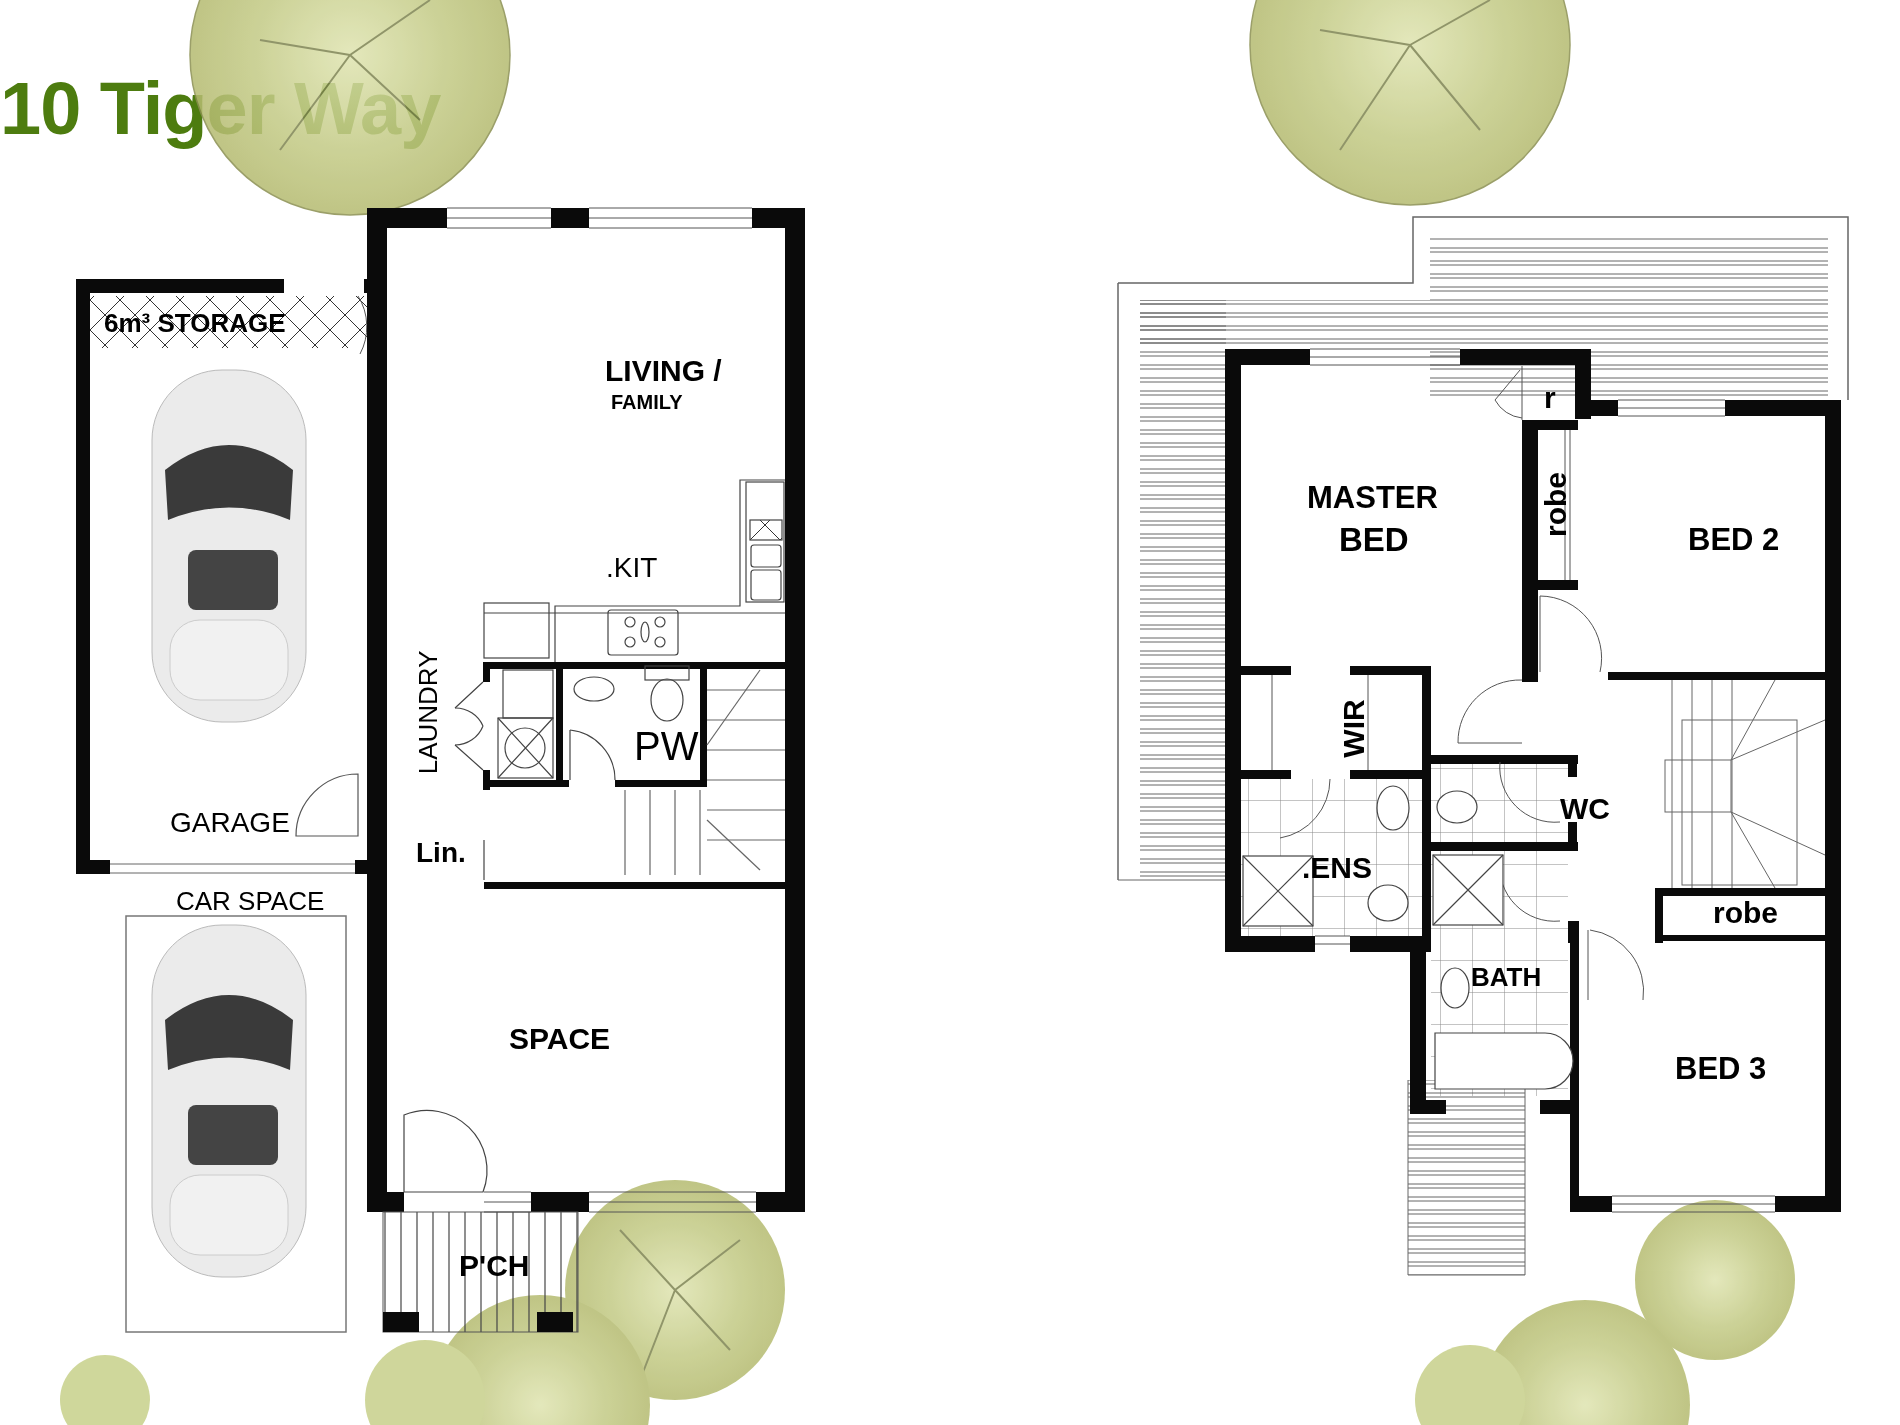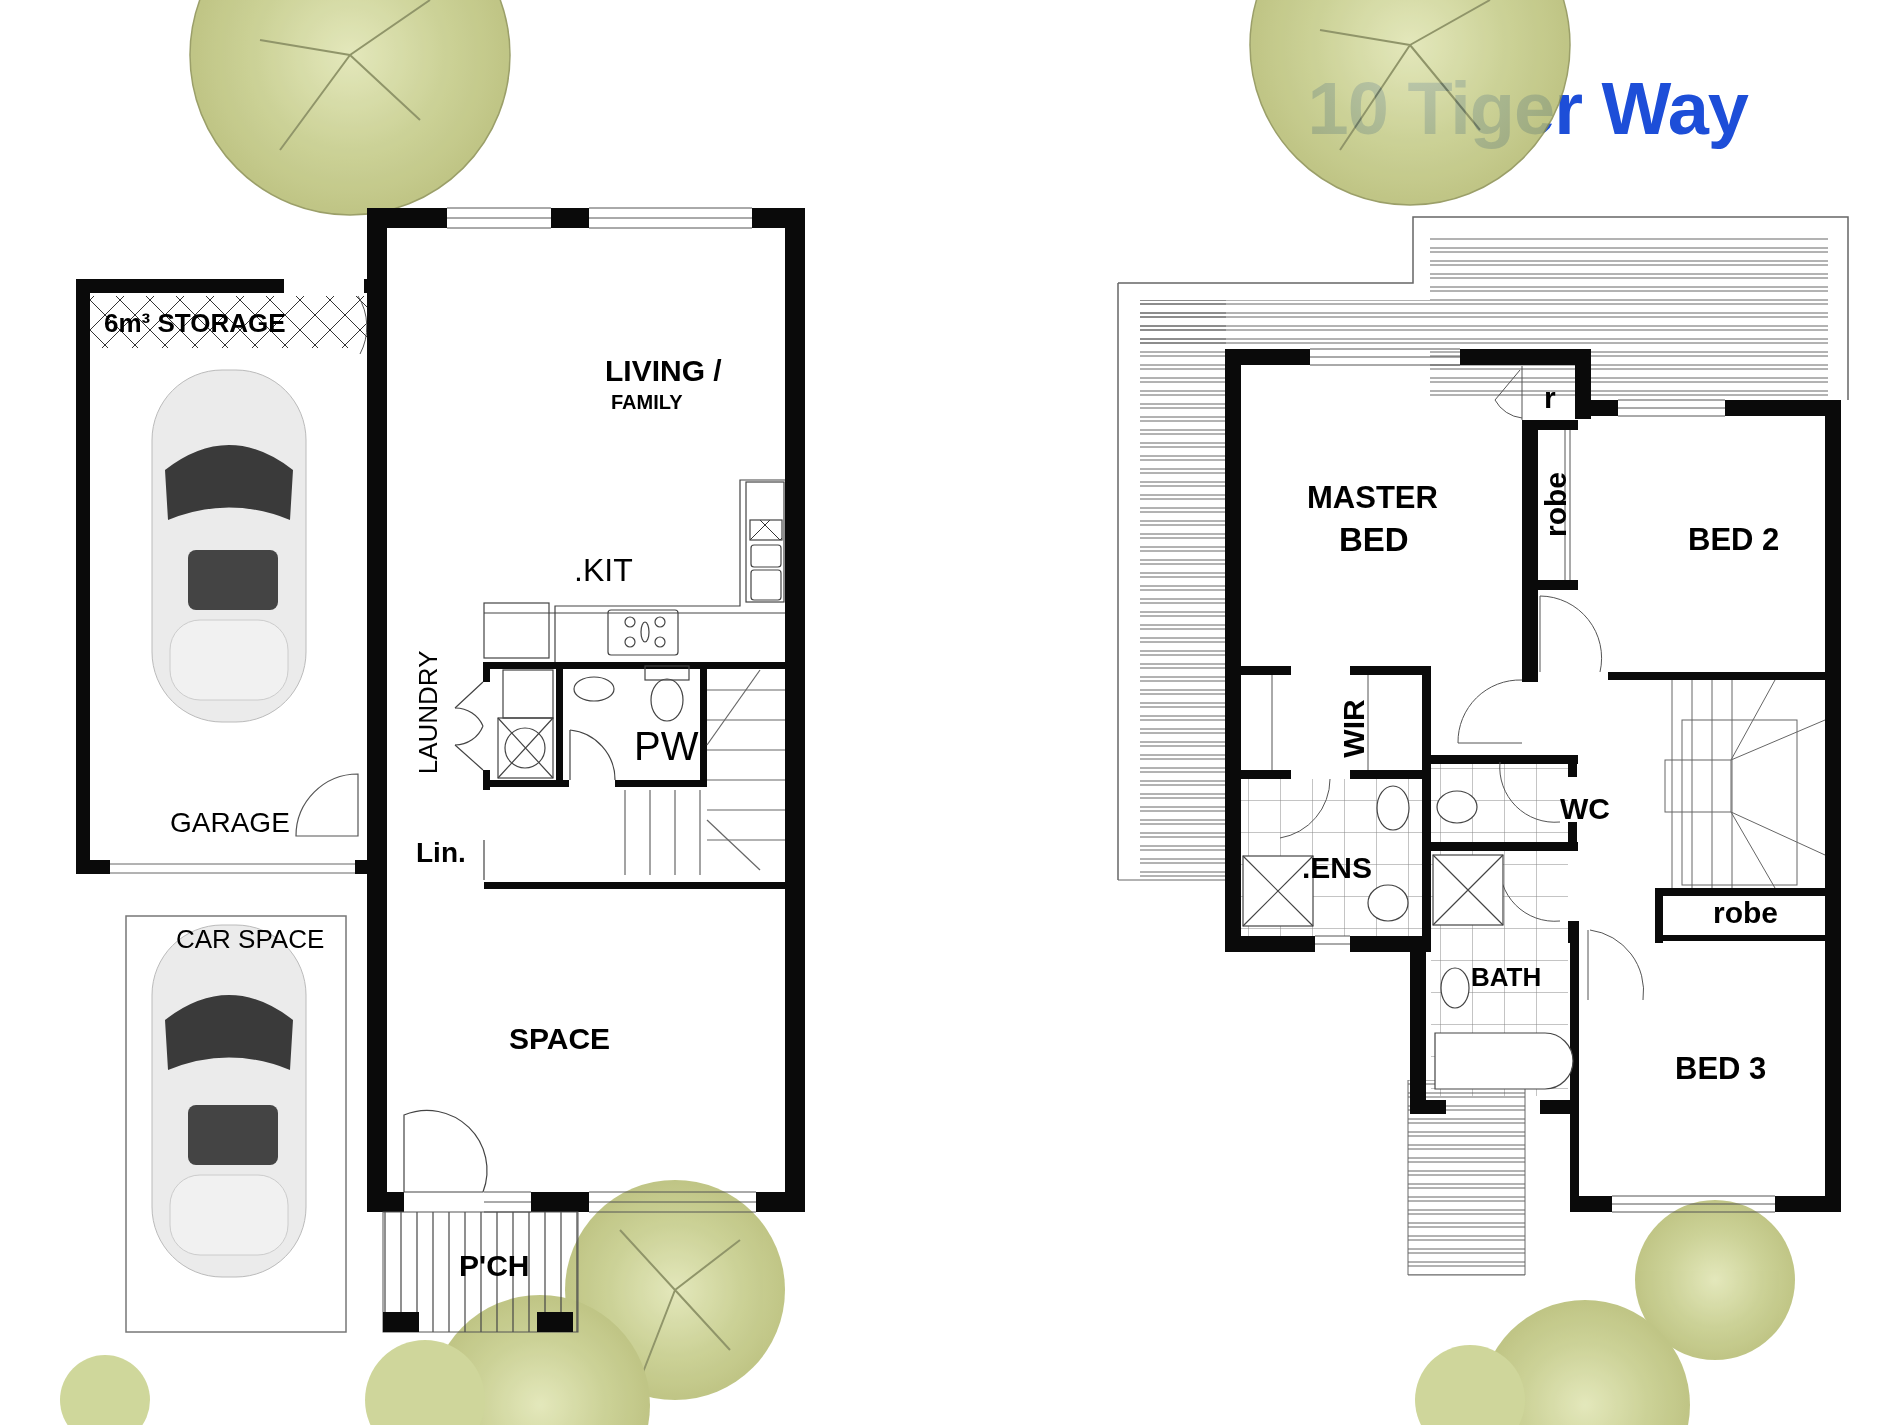--- a/index.html
+++ b/index.html
@@ -1,17 +1,17 @@
 <!DOCTYPE html>
 <html><head>
 <meta charset="utf-8">
 <style>
   html, body { margin:0; padding:0; background:#ffffff; }
   body { width:1900px; height:1425px; position:relative; overflow:hidden; font-family:"Liberation Sans", sans-serif; }
-  .title { position:absolute; left:0; width:1748px; top:66px; text-align:right; font-size:74px; font-weight:bold; color:#1d4ed8; letter-spacing:-1px; }
+  .title { position:absolute; left:0; width:1748px; top:66px; text-align:left; font-size:74px; font-weight:bold; color:#4d7c0f; letter-spacing:-1px; }
   svg.plan { position:absolute; left:0; top:0; }
   .lbl { position:absolute; font-weight:bold; color:#000; white-space:nowrap; line-height:1.1; text-align:center; }
   .lbl-light { font-weight:normal; }
   .rot { transform:rotate(-90deg); transform-origin:center center; }
 </style>
 </head>
 <body>
 
 <div class="title">10 Tiger Way</div>
 
@@ -285,24 +285,24 @@
     <ellipse cx="1393" cy="808" rx="16" ry="22"></ellipse>
     <ellipse cx="1388" cy="903" rx="20" ry="18"></ellipse>
     <ellipse cx="1457" cy="807" rx="20" ry="16"></ellipse>
     <ellipse cx="1455" cy="988" rx="14" ry="20"></ellipse>
     <path d="M1435 1033 H1545 A28 28 0 0 1 1545 1089 H1435 Z"></path>
   </g>
 </svg>
 
 <div class="lbl" style="left:104px; top:309px; font-size:26px;">6m³ STORAGE</div>
 <div class="lbl lbl-light" style="left:170px; top:808px; font-size:28px;">GARAGE</div>
-<div class="lbl lbl-light" style="left:176px; top:925px; font-size:26px;text-align:center;">CAR SPACE</div>
+<div class="lbl lbl-light" style="left:176px; top:887px; font-size:26px;text-align:center;">CAR SPACE</div>
 <div class="lbl" style="left:605px; top:354px; font-size:30px;">LIVING /</div>
 <div class="lbl" style="left:611px; top:391px; font-size:20px;">FAMILY</div>
-<div class="lbl lbl-light" style="left:574px; top:553px; font-size:32px;">.KIT</div>
+<div class="lbl lbl-light" style="left:606px; top:553px; font-size:28px;">.KIT</div>
 <div class="lbl lbl-light rot" style="left:378px; top:710px; font-size:26px; width:100px;">LAUNDRY</div>
 <div class="lbl lbl-light" style="left:634px; top:724px; font-size:40px;">PW</div>
 <div class="lbl" style="left:416px; top:838px; font-size:28px;">Lin.</div>
 <div class="lbl" style="left:509px; top:1022px; font-size:30px;">SPACE</div>
 <div class="lbl" style="left:438px; top:1249px; font-size:30px;margin-left:21px;">P'CH</div>
 
 <div class="lbl" style="left:1307px; top:481px; font-size:31px;">MASTER</div>
 <div class="lbl" style="left:1339px; top:522px; font-size:33px;">BED</div>
 <div class="lbl" style="left:1544px; top:381px; font-size:30px;">r</div>
 <div class="lbl rot" style="left:1515px; top:488px; font-size:30px; width:80px;">robe</div>

